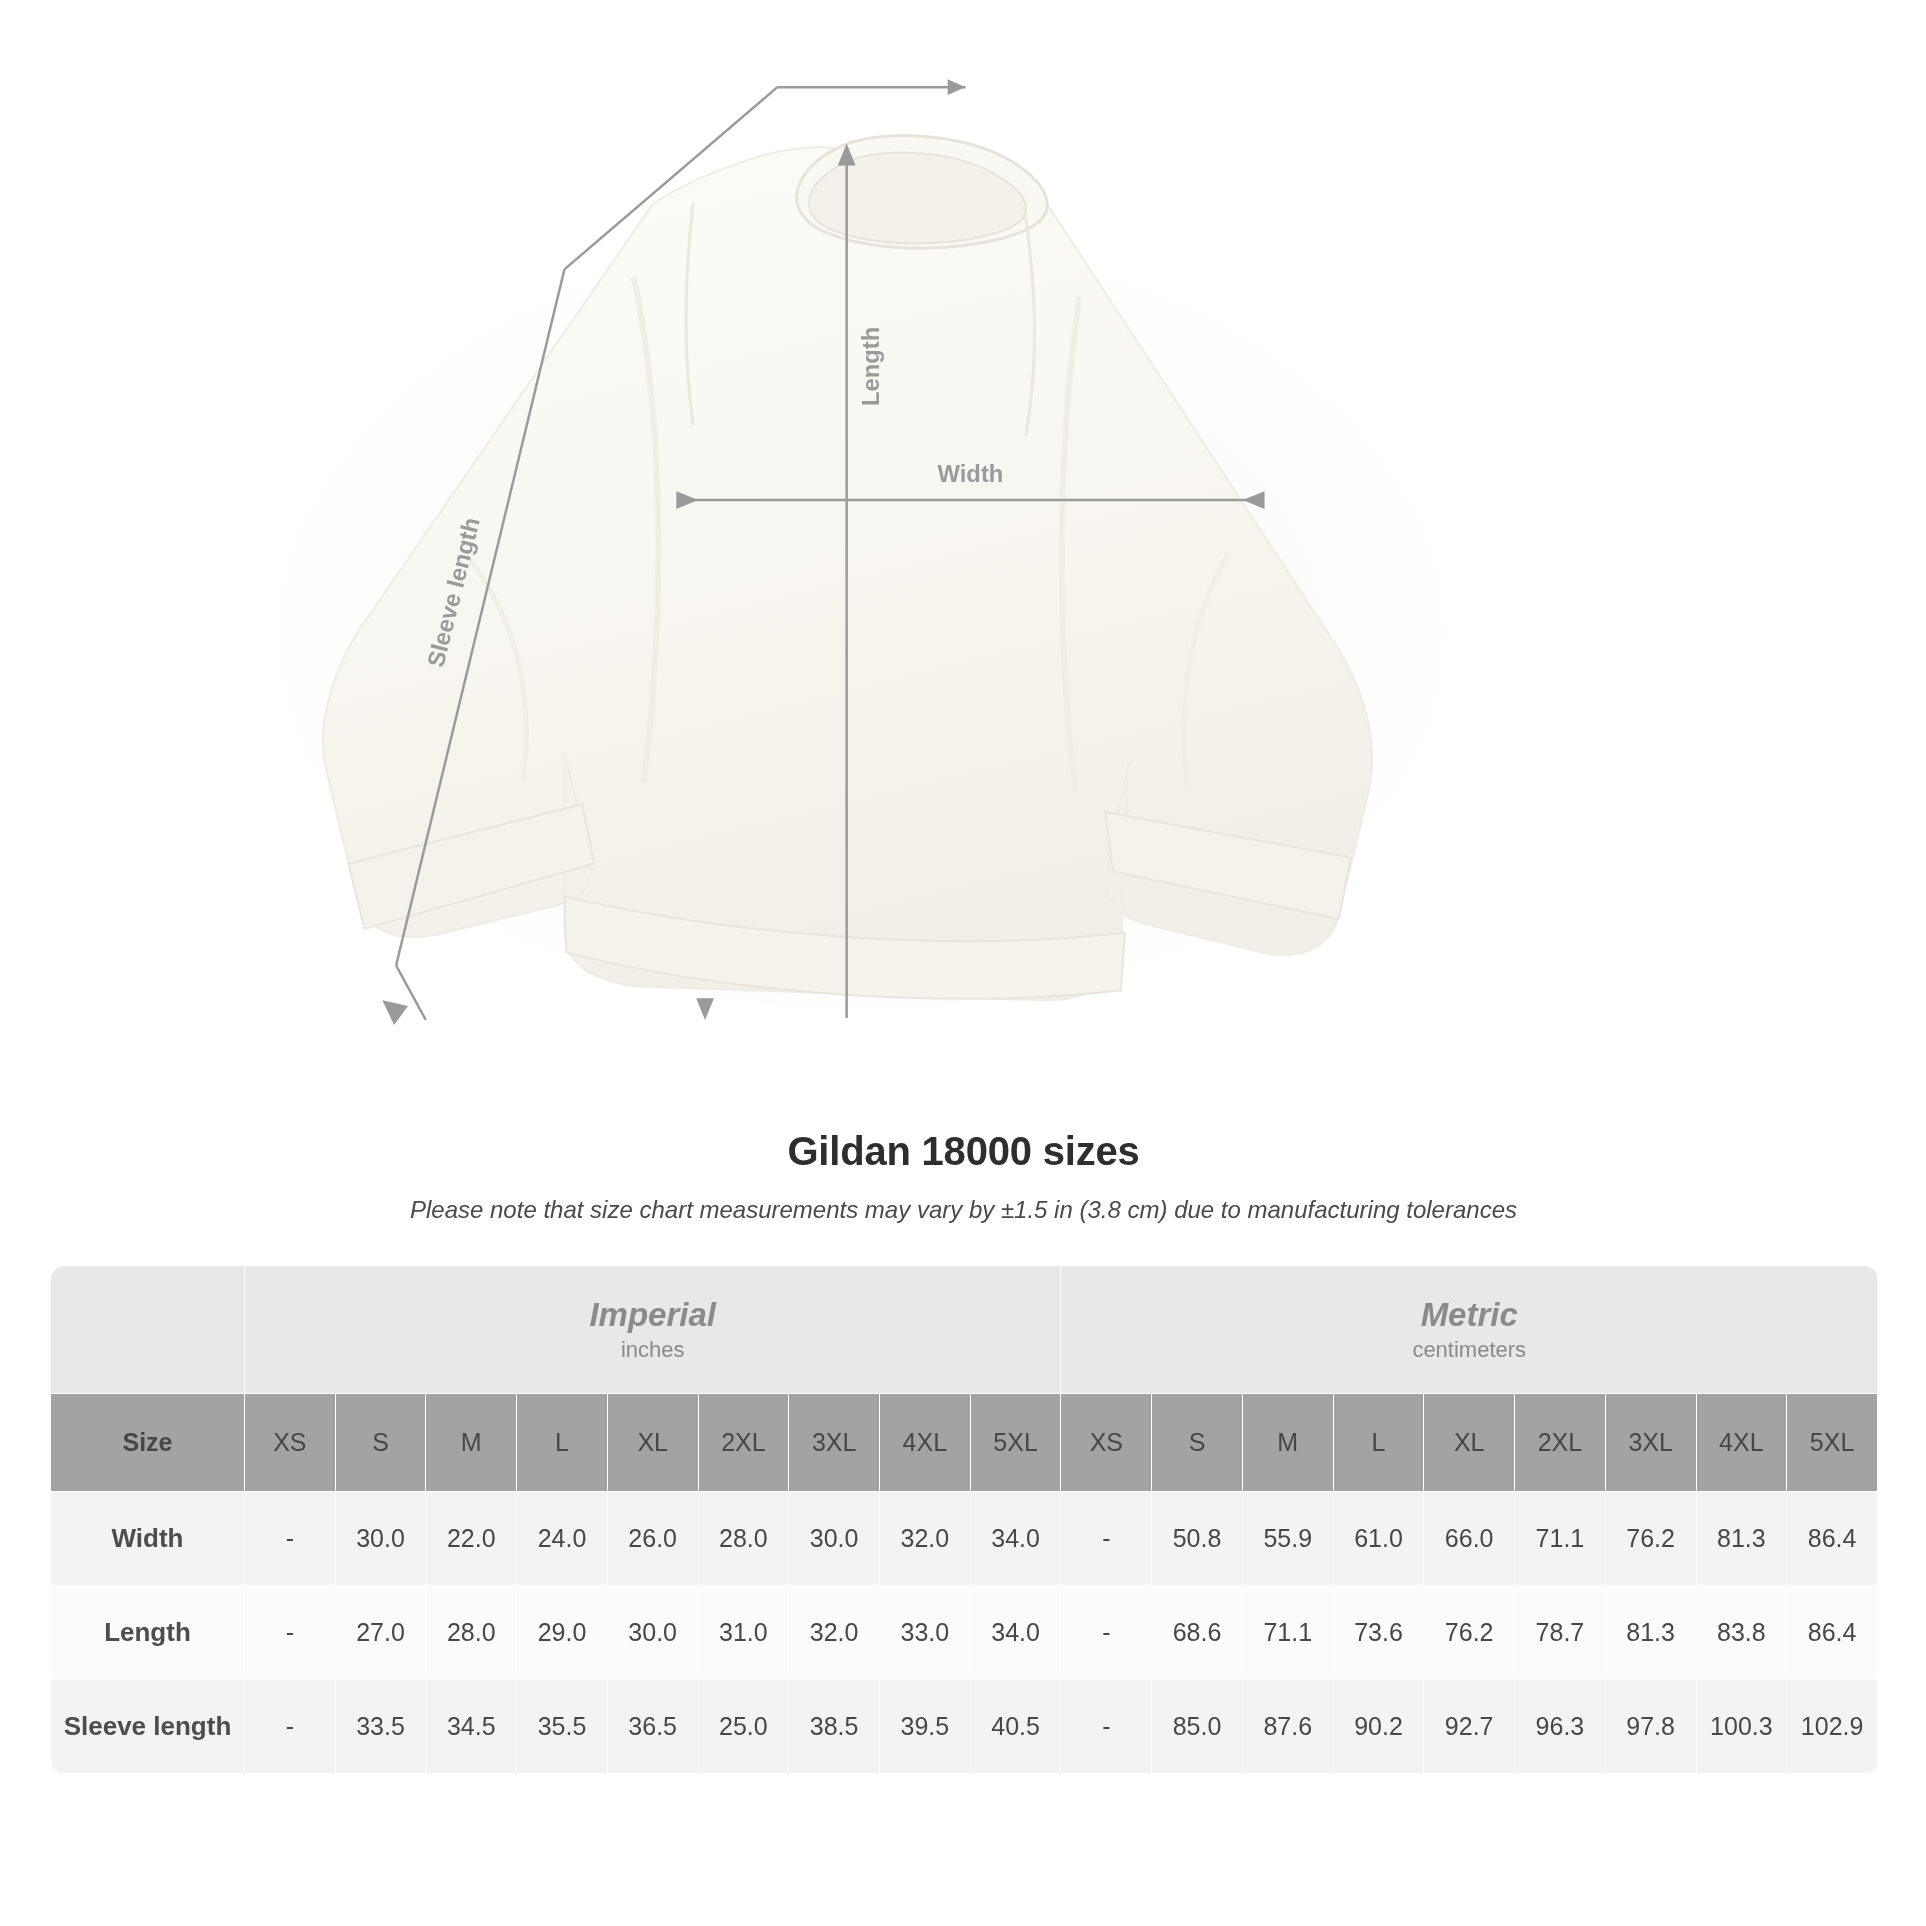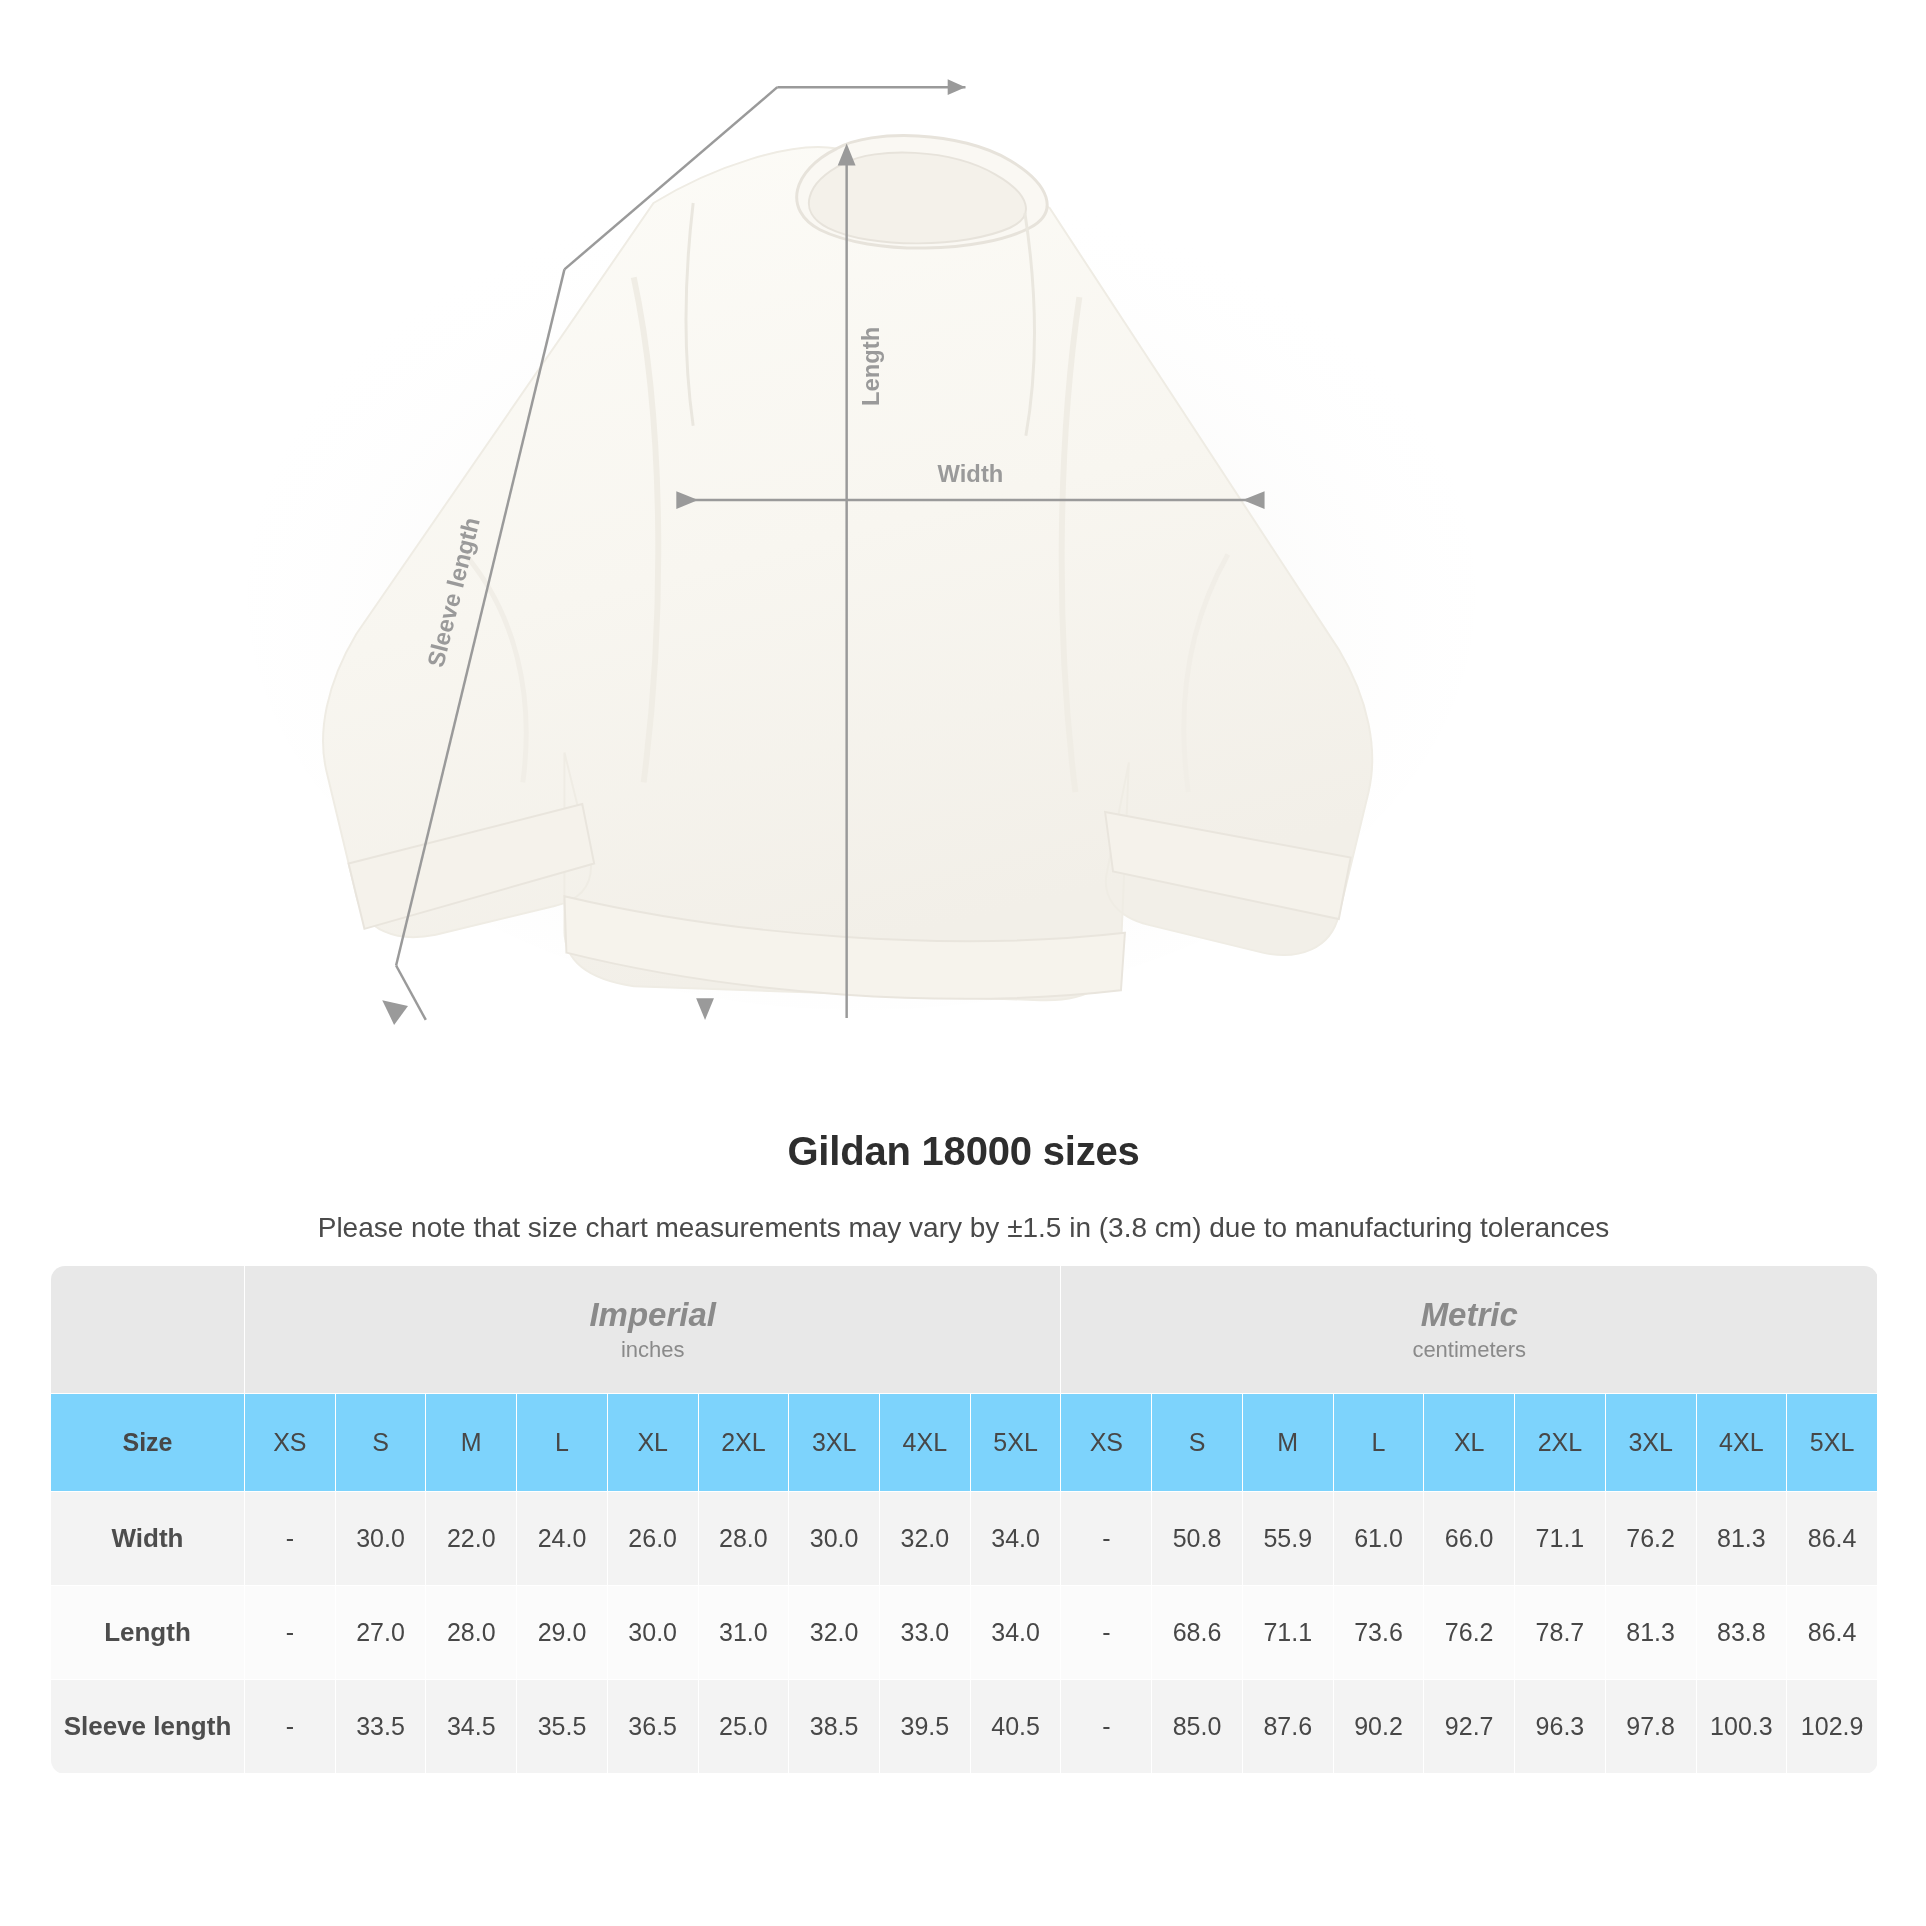--- a/index.html
+++ b/index.html
@@ -40,22 +40,23 @@
     width: 1927px;
     text-align: center;
   }
   .chart-title {
     font-size: 40px;
     font-weight: bold;
     color: #2e2e2e;
     letter-spacing: -0.2px;
   }
   .chart-note {
-    margin-top: 38px;
-    font-size: 28px;
+    margin-top: 22px;
+    font-size: 24px;
+    font-style: italic;
     color: #4a4a4a;
   }
 
   
   .table-wrap {
     position: absolute;
     left: 50px;
     top: 1265px;
     width: 1828px;
   }
@@ -91,21 +92,21 @@
     font-style: italic;
     color: #8a8a8a;
     line-height: 1.15;
   }
   .unit-sub {
     font-size: 22px;
     color: #8a8a8a;
     margin-top: 4px;
   }
   .size-row td {
-    background: #7dd3fc;
+    background: #a3a3a3;
     height: 95px;
     font-size: 26px;
     color: #4d4d4d;
     font-weight: bold;
   }
   .size-row td.label {
     font-weight: bold;
   }
   .data-row td {
     height: 91px;

